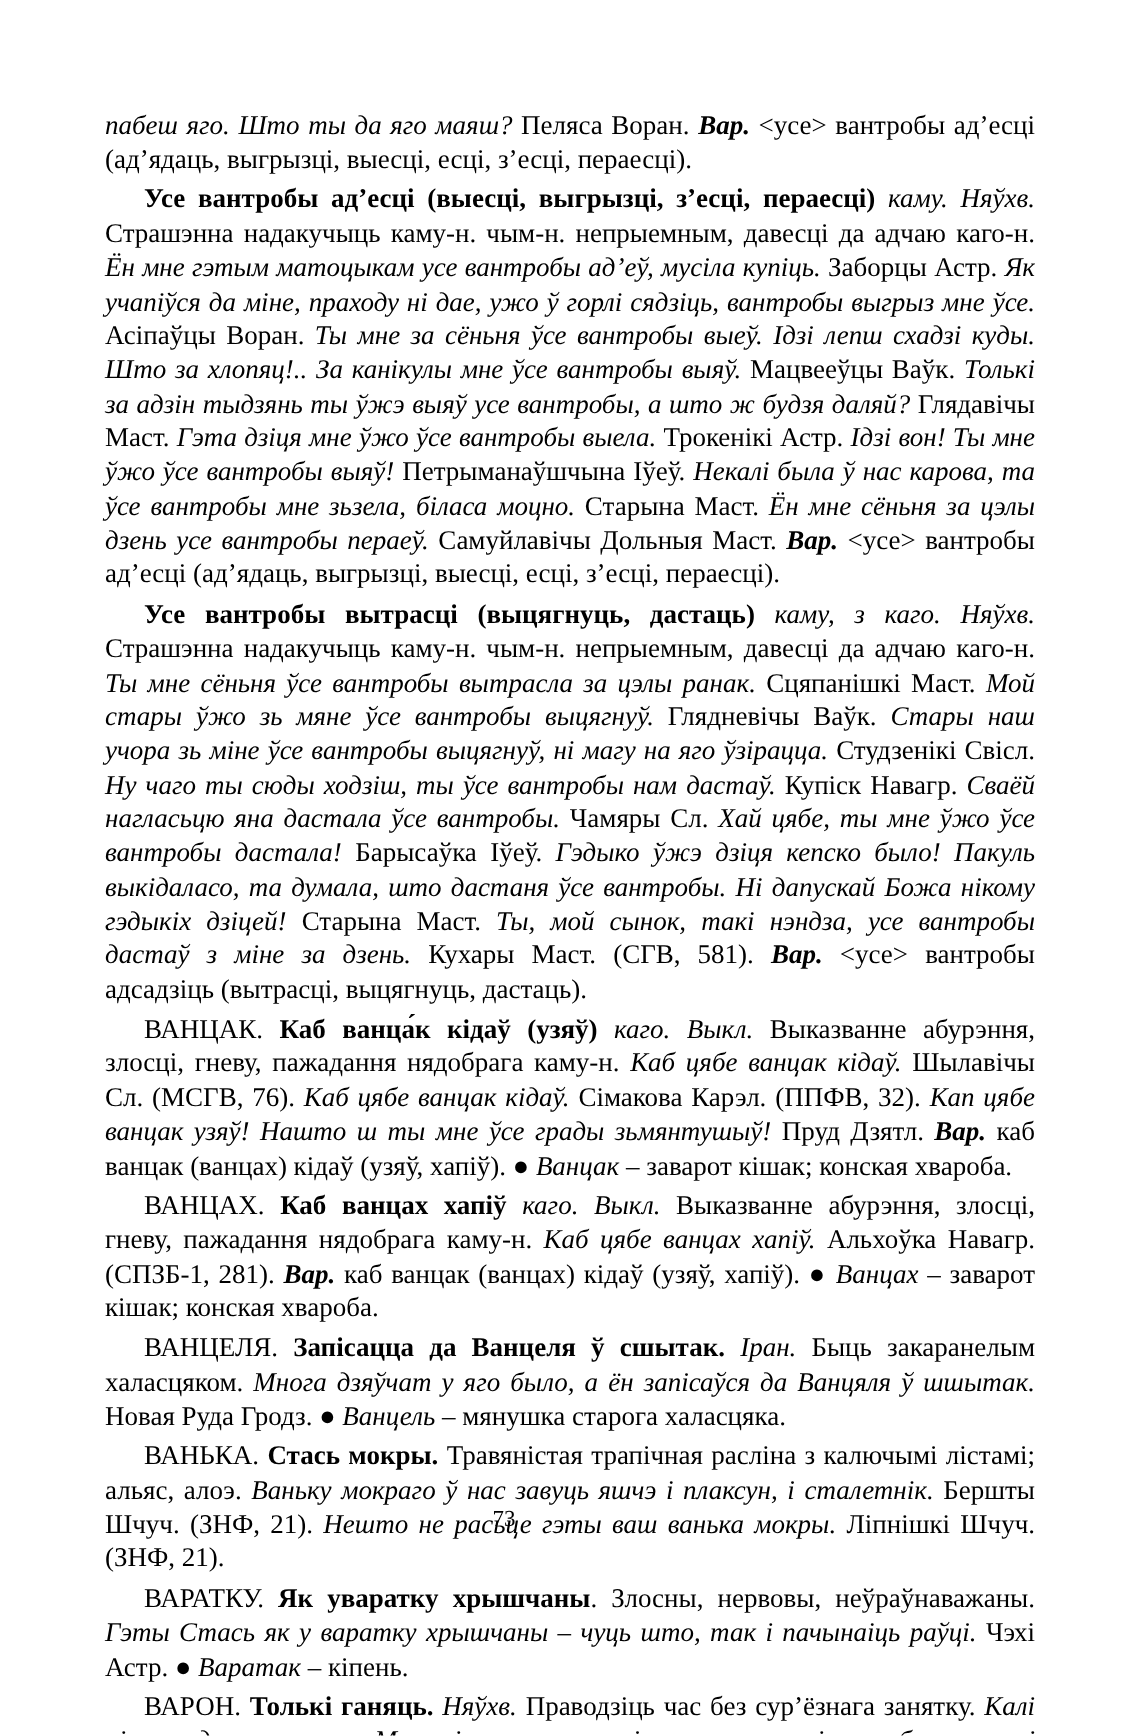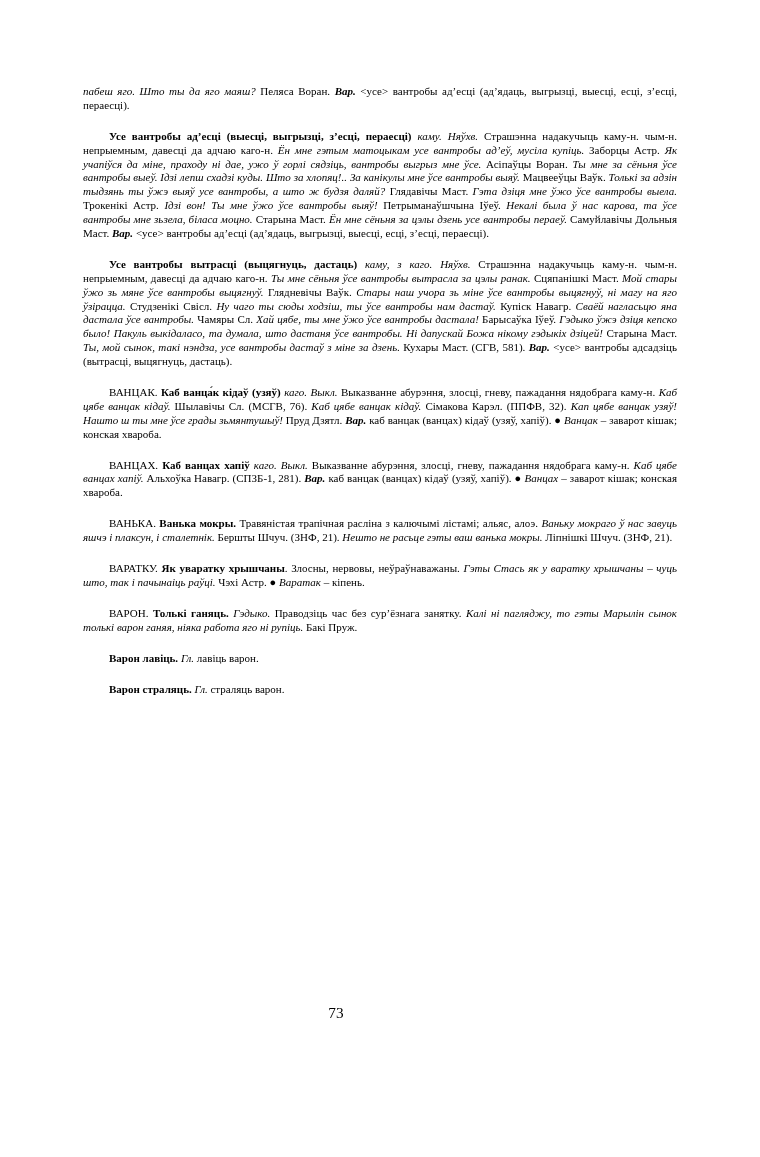--- a/index.html
+++ b/index.html
@@ -16,22 +16,22 @@
     position: relative;
     overflow: hidden;
   }
   .page {
     position: absolute;
     left: 66px;
     top: 68px;
     width: 628px;
   }
   p {
-    margin: 17px;
-    font-size: 11px;
+    margin: 4px;
+    font-size: 18px;
     line-height: 1.263;
     text-align: justify;
     text-justify: inter-word;
     hyphens: none;
   }
   p.indent {
     text-indent: 26px;
   }
   p.noindent {
     text-indent: 0;
@@ -51,19 +51,20 @@
 </style>
 </head>
 <body>
 
 <div class="page">
     <p class="noindent" id="p-continuation-varon"><span class="it">пабеш яго. Што ты да яго маяш?</span> Пеляса Воран. <span class="bi">Вар.</span> &lt;усе&gt; вантробы ад’есці (ад’ядаць, выгрызці, выесці, есці, з’есці, пераесці).</p>
     <p class="indent" id="p-use-vantroby-adesci"><span class="bd">Усе вантробы ад’есці (выесці, выгрызці, з’есці, пераесці)</span><span class="it"> каму. Няўхв.</span> Страшэнна надакучыць каму-н. чым-н. непрыемным, давесці да адчаю каго-н. <span class="it">Ён мне гэтым матоцыкам усе вантробы ад’еў, мусіла купіць.</span> Заборцы Астр. <span class="it">Як учапіўся да міне, праходу ні дае, ужо ў горлі сядзіць, вантробы выгрыз мне ўсе.</span> Асіпаўцы Воран. <span class="it">Ты мне за сёньня ўсе вантробы выеў. Ідзі лепш схадзі куды. Што за хлопяц!.. За канікулы мне ўсе вантробы выяў.</span> Мацвееўцы Ваўк. <span class="it">Толькі за адзін тыдзянь ты ўжэ выяў усе вантробы, а што ж будзя даляй?</span> Глядавічы Маст. <span class="it">Гэта дзіця мне ўжо ўсе вантробы выела.</span> Трокенікі Астр. <span class="it">Ідзі вон! Ты мне ўжо ўсе вантробы выяў!</span> Петрыманаўшчына Іўеў. <span class="it">Некалі была ў нас карова, та ўсе вантробы мне зьзела, біласа моцно.</span> Старына Маст. <span class="it">Ён мне сёньня за цэлы дзень усе вантробы пераеў.</span> Самуйлавічы Дольныя Маст. <span class="bi">Вар.</span> &lt;усе&gt; вантробы ад’есці (ад’ядаць, выгрызці, выесці, есці, з’есці, пераесці).</p>
     <p class="indent" id="p-use-vantroby-vytrasci"><span class="bd">Усе вантробы вытрасці (выцягнуць, дастаць)</span><span class="it"> каму, з каго. Няўхв.</span> Страшэнна надакучыць  каму-н. чым-н. непрыемным, давесці да адчаю каго-н. <span class="it">Ты мне сёньня ўсе вантробы вытрасла за цэлы ранак.</span> Сцяпанішкі Маст. <span class="it">Мой стары ўжо зь мяне ўсе вантробы выцягнуў.</span> Глядневічы Ваўк. <span class="it">Стары наш учора зь міне ўсе вантробы выцягнуў, ні магу на яго ўзірацца.</span> Студзенікі Свісл. <span class="it">Ну чаго ты сюды ходзіш, ты ўсе вантробы нам дастаў.</span> Купіск Навагр. <span class="it">Сваёй нагласьцю яна дастала ўсе вантробы.</span> Чамяры Сл. <span class="it">Хай цябе, ты мне ўжо ўсе вантробы дастала!</span> Барысаўка Іўеў. <span class="it">Гэдыко ўжэ дзіця кепско было! Пакуль выкідаласо, та думала, што дастаня ўсе вантробы. Ні дапускай Божа нікому гэдыкіх дзіцей!</span> Старына Маст. <span class="it">Ты, мой сынок, такі нэндза, усе вантробы дастаў з міне за дзень.</span> Кухары Маст. (СГВ, 581). <span class="bi">Вар.</span> &lt;усе&gt; вантробы адсадзіць (вытрасці, выцягнуць, дастаць).</p>
     <p class="indent" id="p-vancak">ВАНЦАК. <span class="bd">Каб ванца́к  кідаў (узяў)</span><span class="it"> каго. Выкл.</span> Выказванне абурэння, злосці, гневу, пажадання нядобрага каму-н. <span class="it">Каб цябе ванцак кідаў.</span> Шылавічы Сл. (МСГВ, 76). <span class="it">Каб цябе ванцак кідаў.</span> Сімакова Карэл. (ППФВ, 32). <span class="it">Кап цябе ванцак узяў! Нашто ш ты мне ўсе грады зьмянтушыў!</span> Пруд Дзятл. <span class="bi">Вар.</span> каб ванцак (ванцах)  кідаў (узяў, хапіў). ● <span class="it">Ванцак</span> – заварот кішак; конская хвароба.</p>
     <p class="indent" id="p-vancah">ВАНЦАХ. <span class="bd">Каб ванцах хапіў</span><span class="it"> каго. Выкл.</span> Выказванне абурэння, злосці, гневу, пажадання нядобрага каму-н. <span class="it">Каб цябе ванцах хапіў.</span> Альхоўка Навагр. (СПЗБ-1, 281). <span class="bi">Вар.</span> каб ванцак (ванцах)  кідаў (узяў, хапіў). ● <span class="it">Ванцах</span> – заварот кішак; конская хвароба.</p>
-    <p class="indent" id="p-vanka">ВАНЬКА. <span class="bd">Ванька мокры.</span> Травяністая трапічная расліна з калючымі лістамі; альяс, алоэ. <span class="it">Ваньку мокраго ў нас завуць яшчэ і плаксун, і сталетнік.</span> Бершты Шчуч. (ЗНФ, 21). <span class="it">Нешто не расьце гэты ваш ванька мокры.</span> Ліпнішкі Шчуч. (ЗНФ, 21).</p>
+    <p class="indent" id="p-vancelya">ВАНЦЕЛЯ. <span class="bd">Запісацца да Ванцеля ў сшытак.</span><span class="it"> Іран.</span> Быць закаранелым халасцяком. <span class="it">Многа дзяўчат у яго было, а ён запісаўся  да Ванцяля ў шшытак.</span> Новая Руда Гродз. ● <span class="it">Ванцель</span> – мянушка старога халасцяка.</p>
+    <p class="indent" id="p-vanka">ВАНЬКА. <span class="bd">Стась мокры.</span> Травяністая трапічная расліна з калючымі лістамі; альяс, алоэ. <span class="it">Ваньку мокраго ў нас завуць яшчэ і плаксун, і сталетнік.</span> Бершты Шчуч. (ЗНФ, 21). <span class="it">Нешто не расьце гэты ваш ванька мокры.</span> Ліпнішкі Шчуч. (ЗНФ, 21).</p>
     <p class="indent" id="p-varatku">ВАРАТКУ. <span class="bd">Як уваратку хрышчаны</span>. Злосны, нервовы, неўраўнаважаны. <span class="it">Гэты Стась як у варатку хрышчаны – чуць што, так і пачынаіць раўці.</span> Чэхі Астр. ● <span class="it">Варатак</span> – кіпень.</p>
-    <p class="indent" id="p-varon">ВАРОН. <span class="bd">Толькі ганяць.</span><span class="it"> Гэдыко.</span> Праводзіць час без сур’ёзнага занятку. <span class="it">Калі ні пагляджу, то гэты Марылін сынок толькі варон ганяя, ніяка работа яго ні рупіць.</span> Бакі Пруж.</p>
+    <p class="indent" id="p-varon">ВАРОН. <span class="bd">Толькі ганяць.</span><span class="it"> Няўхв.</span> Праводзіць час без сур’ёзнага занятку. <span class="it">Калі ні пагляджу, то гэты Марылін сынок толькі варон ганяя, ніяка работа яго ні рупіць.</span> Бакі Пруж.</p>
     <p class="indent" id="p-varon-lavic"><span class="bd">Варон лавіць.</span><span class="it"> Гл.</span> лавіць варон.</p>
     <p class="indent" id="p-varon-stralyac"><span class="bd">Варон страляць.</span><span class="it"> Гл.</span> страляць варон.</p>
   </div>
 <div class="page-number">73</div>
 
 </body></html>

